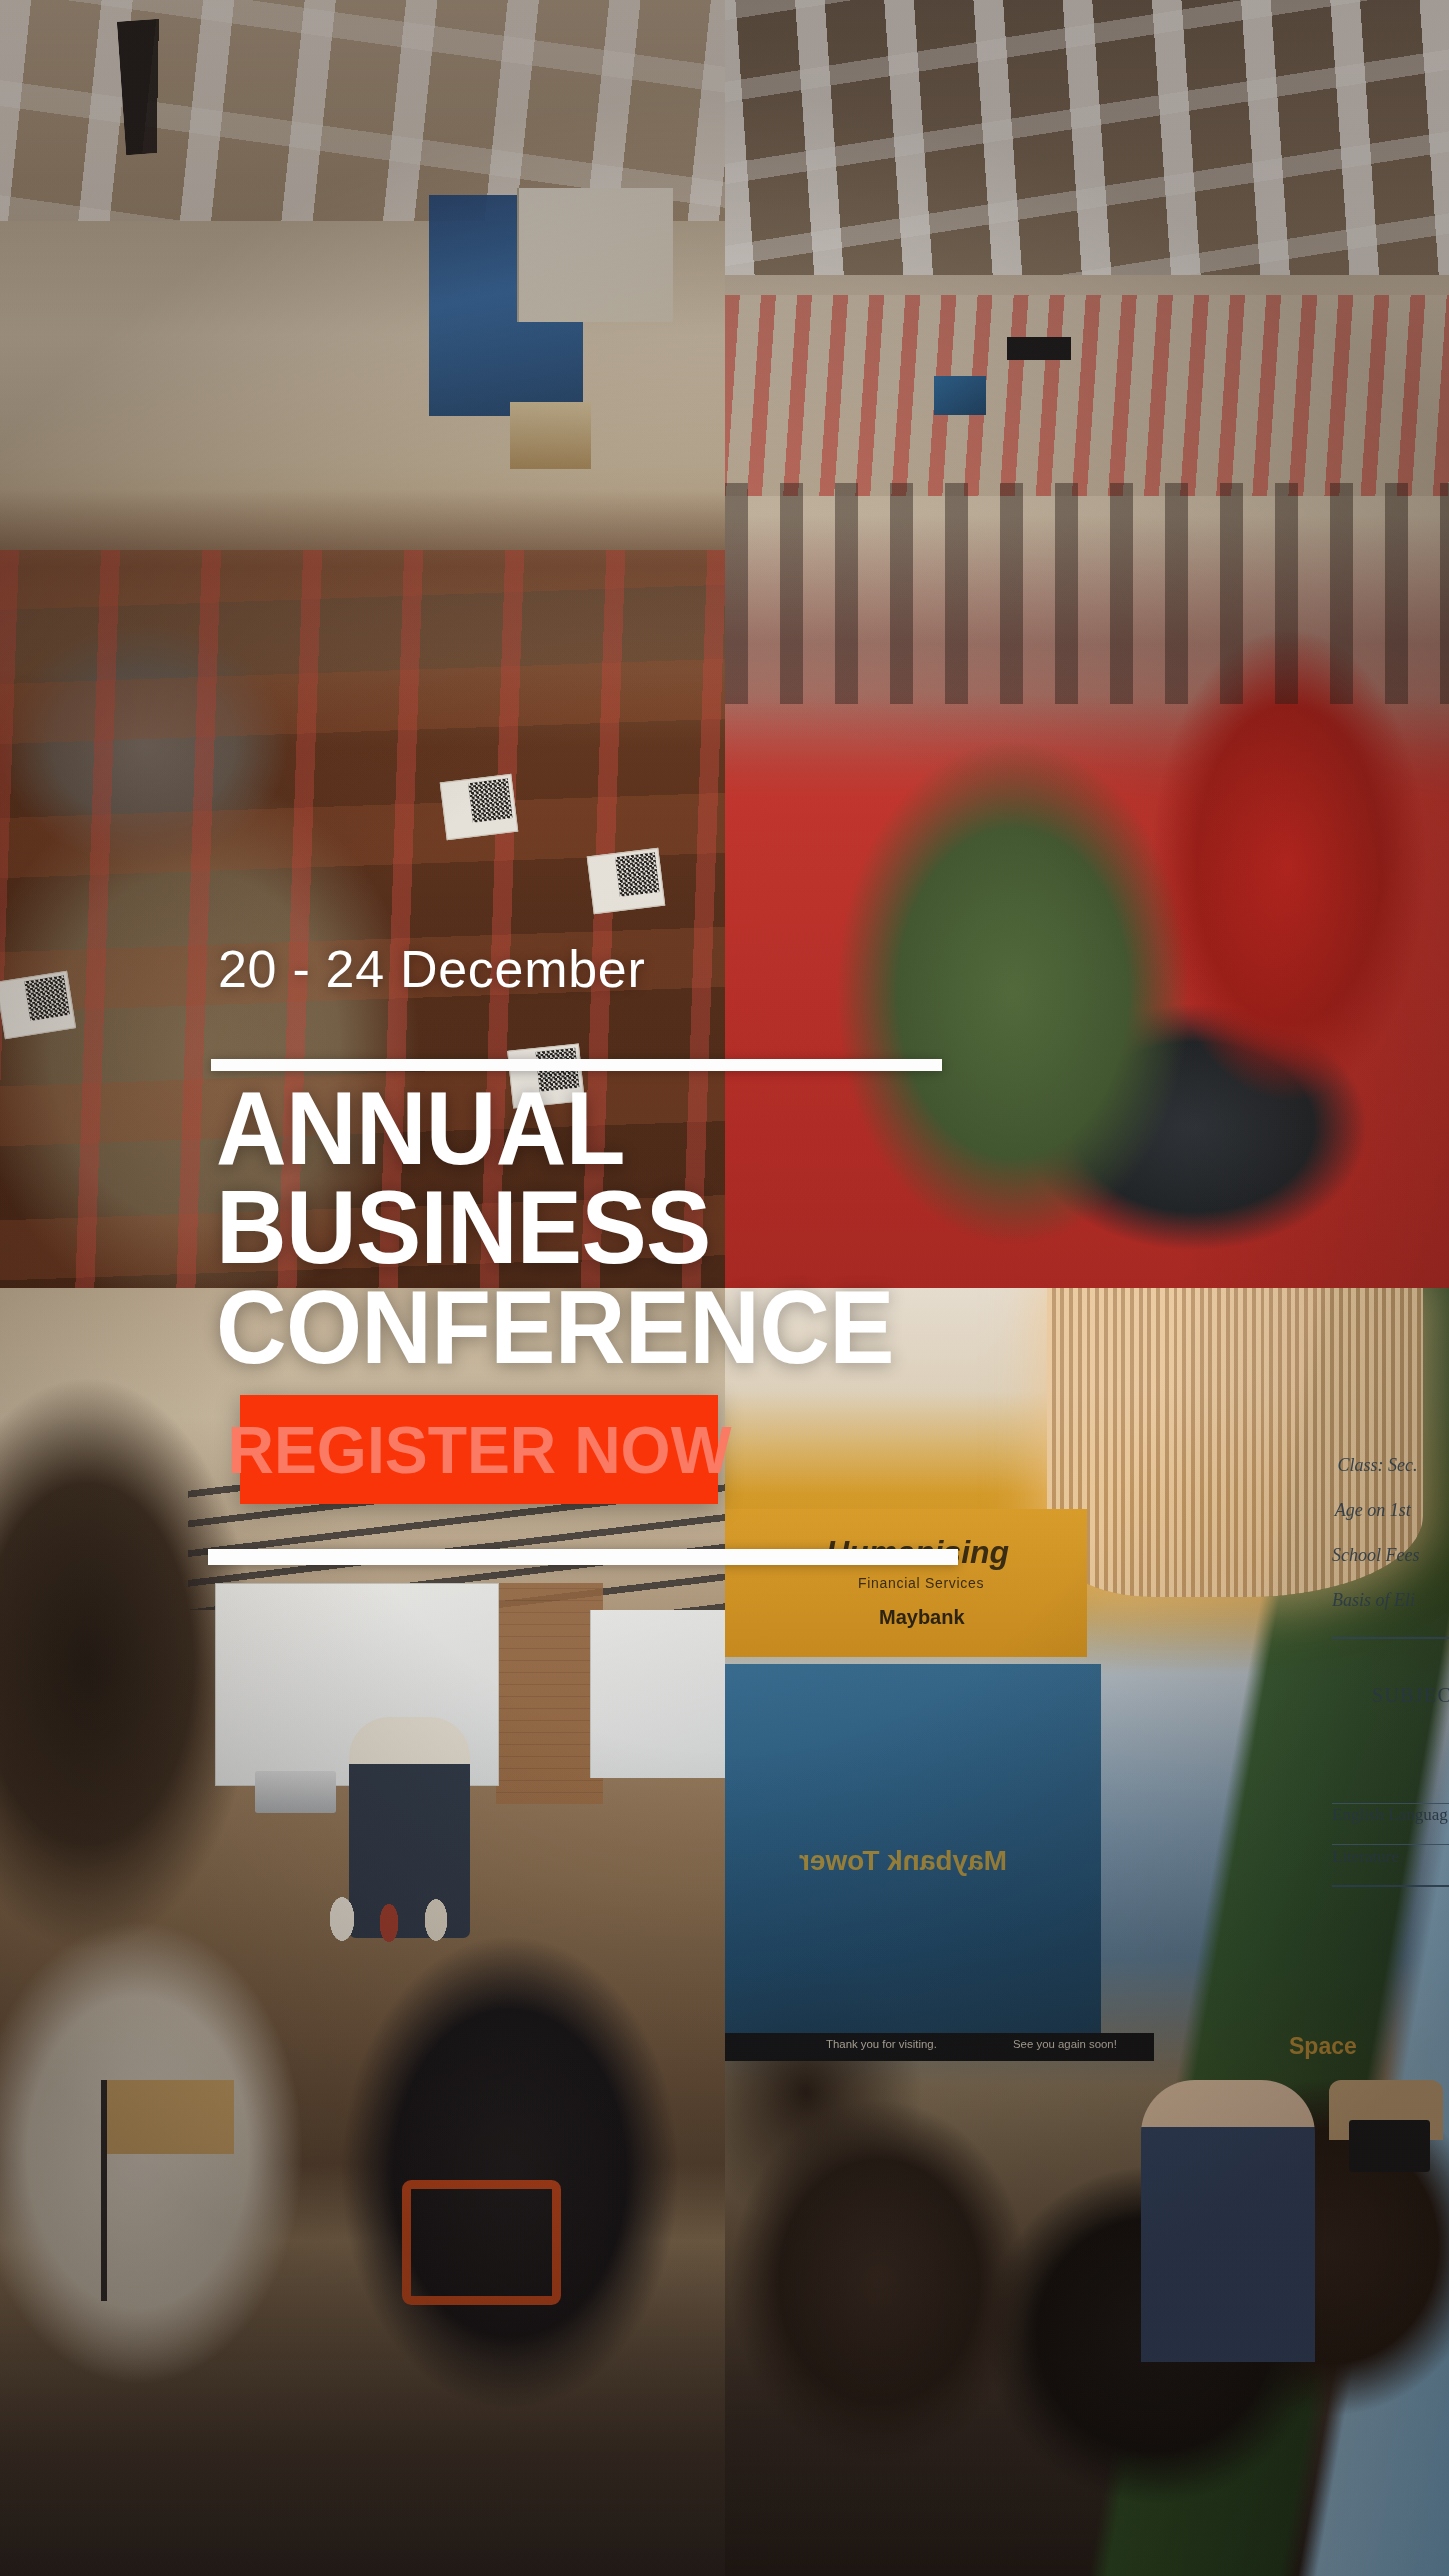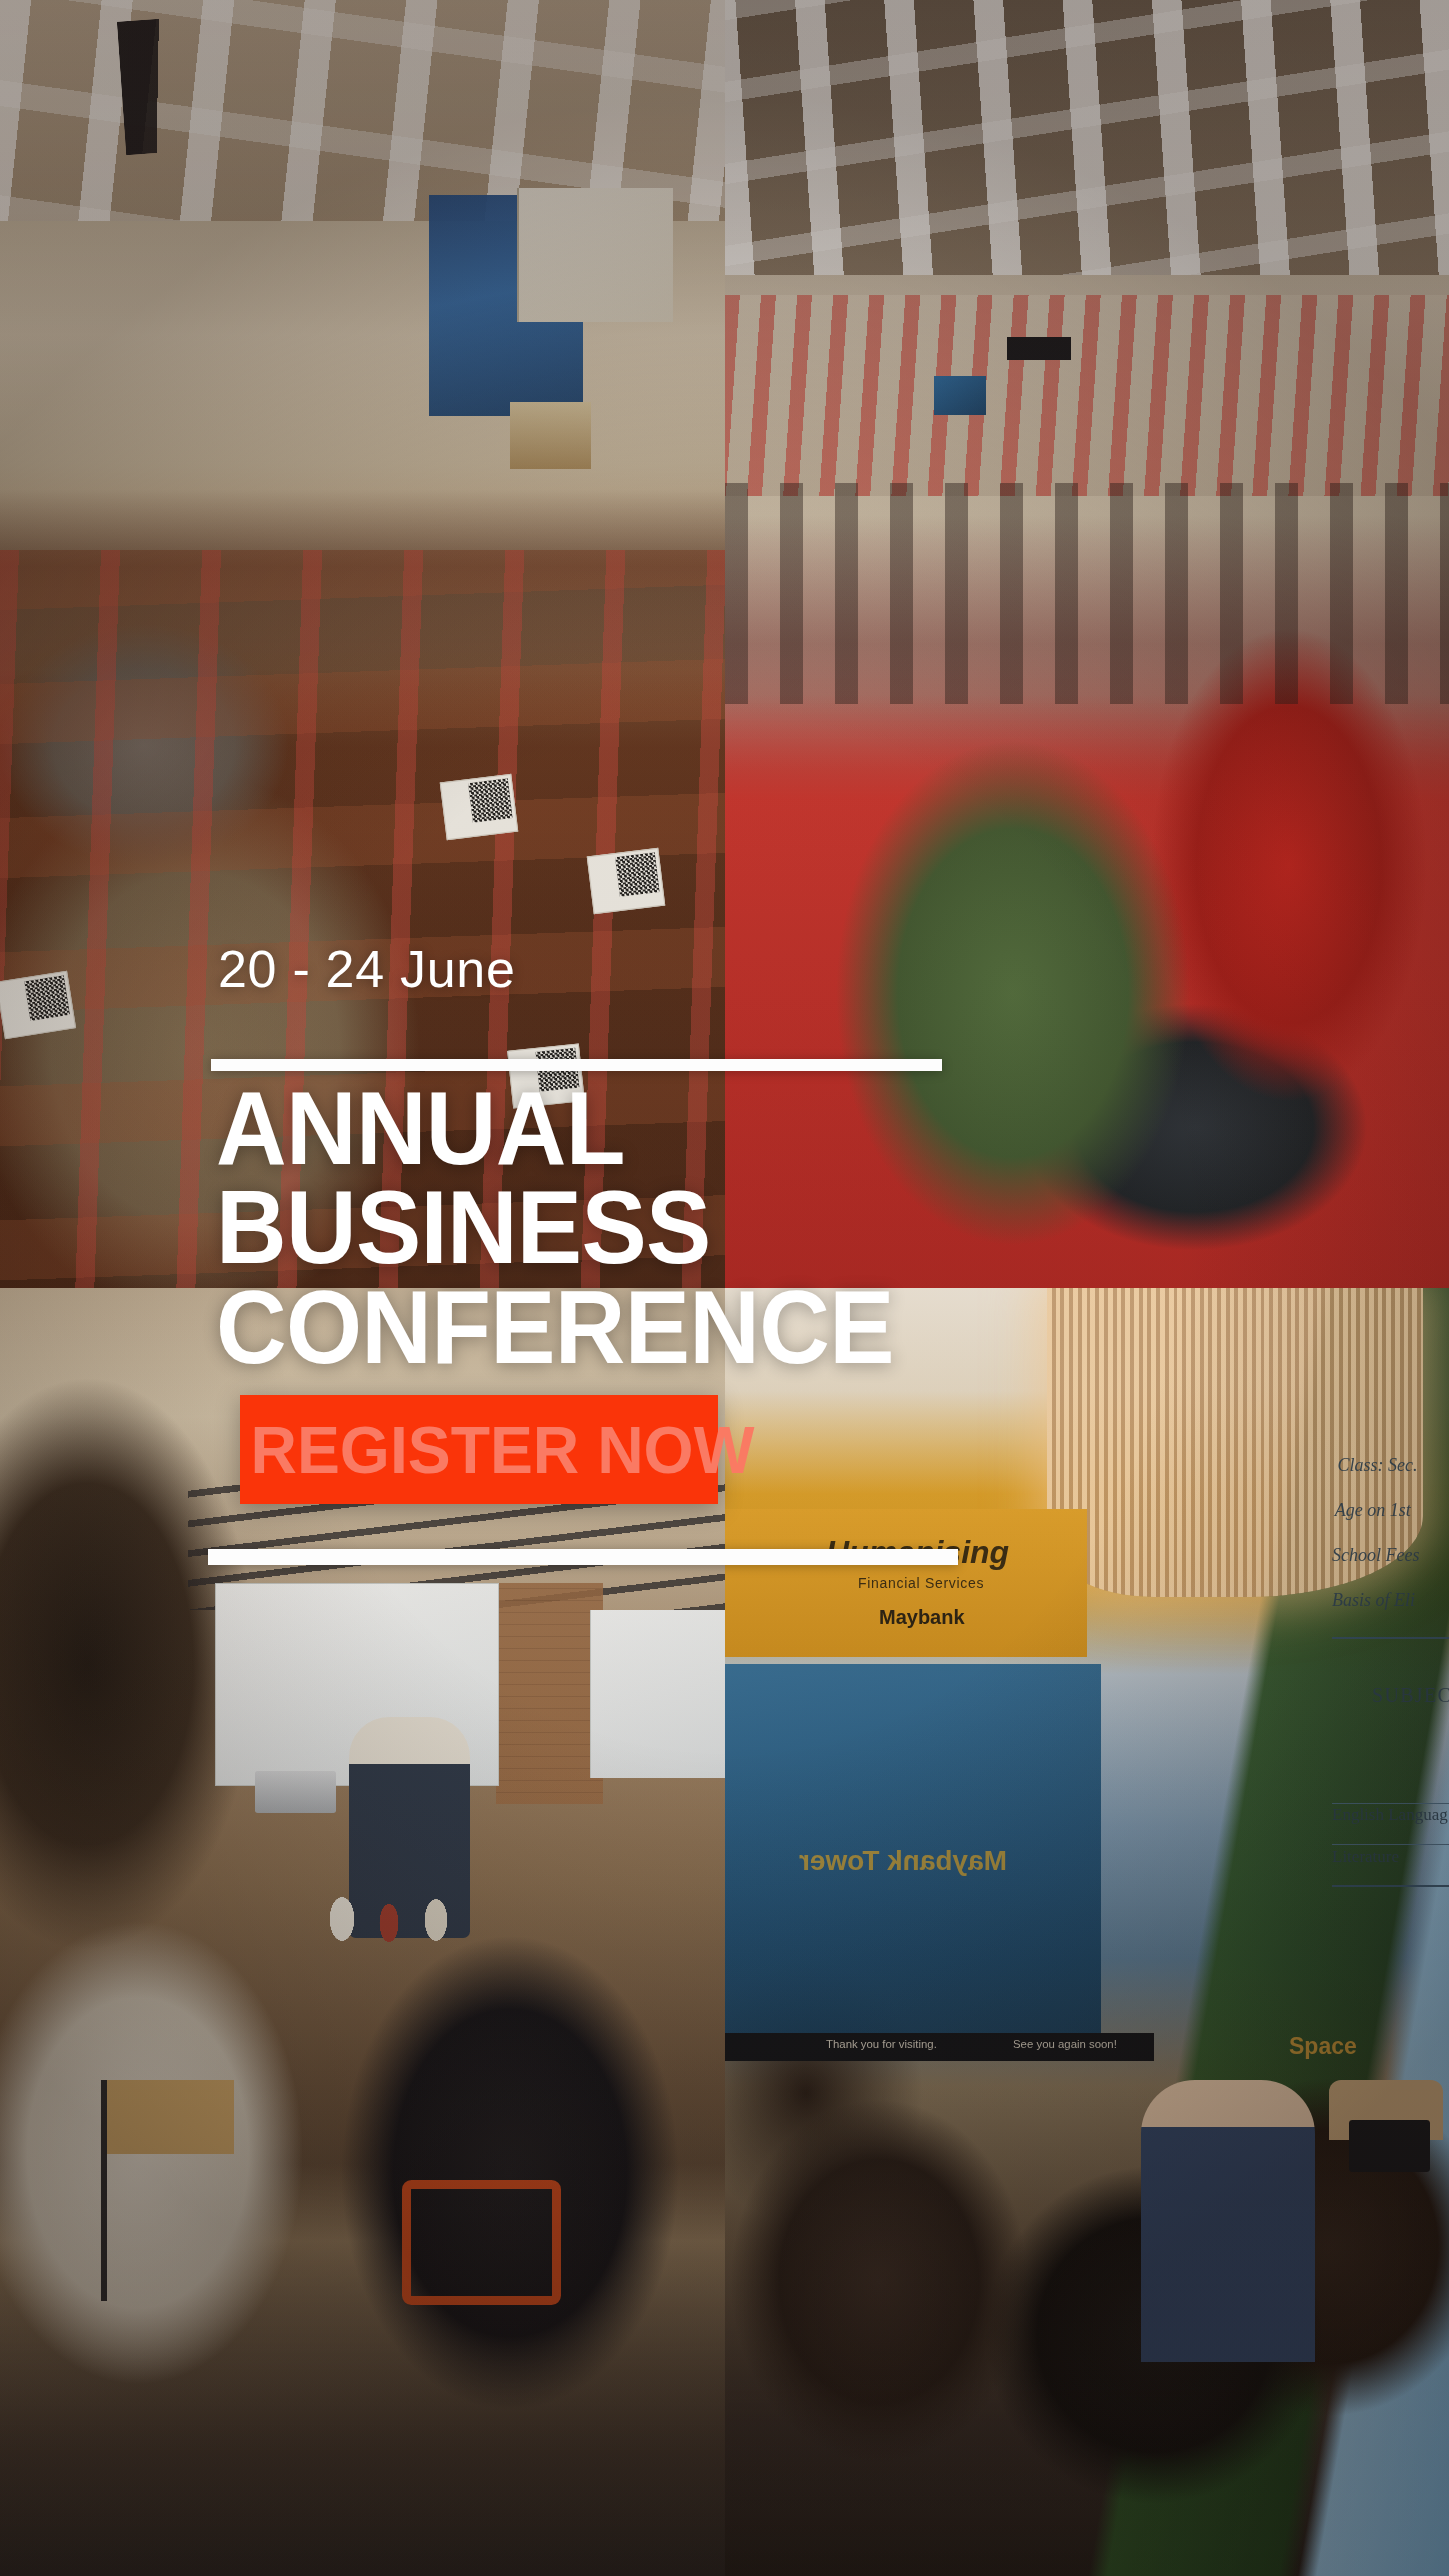--- a/index.html
+++ b/index.html
@@ -193,21 +193,21 @@
     text-transform:uppercase;
     transform:scaleX(.94);transform-origin:left top;
     text-shadow:0 2px 17.4px rgba(0,0,0,.32);
   }
   .headline span{display:block;white-space:nowrap;}
 
   .cta{
     position:absolute;left:240px;top:1395px;
     width:478px;height:109px;
     background:#fa3409;
-    display:flex;align-items:center;justify-content:flex-start;
+    display:flex;align-items:center;justify-content:center;
     box-shadow:0 4px 23px rgba(0,0,0,.30);
   }
   .cta-label{
     color:#fa7a63;font-weight:700;font-size:67px;line-height:1;
     letter-spacing:0px;text-transform:uppercase;white-space:nowrap;
     transform:scaleX(.96);
   }
 
   
   .sign{position:absolute;color:#3a2c12;font-weight:700;white-space:nowrap;}
@@ -308,21 +308,21 @@
         <hr class="r4">
       </div>
     </div>
 
   </div>
 
   <div class="grade"></div>
 
   <div class="overlay">
 
-    <div class="date">20 - 24 June</div>
+    <div class="date">20 - 24 December</div>
 
     <div class="rule top"></div>
 
     <div class="headline">
       <span>ANNUAL</span>
       <span>BUSINESS</span>
       <span>CONFERENCE</span>
     </div>
 
     <div class="cta">

